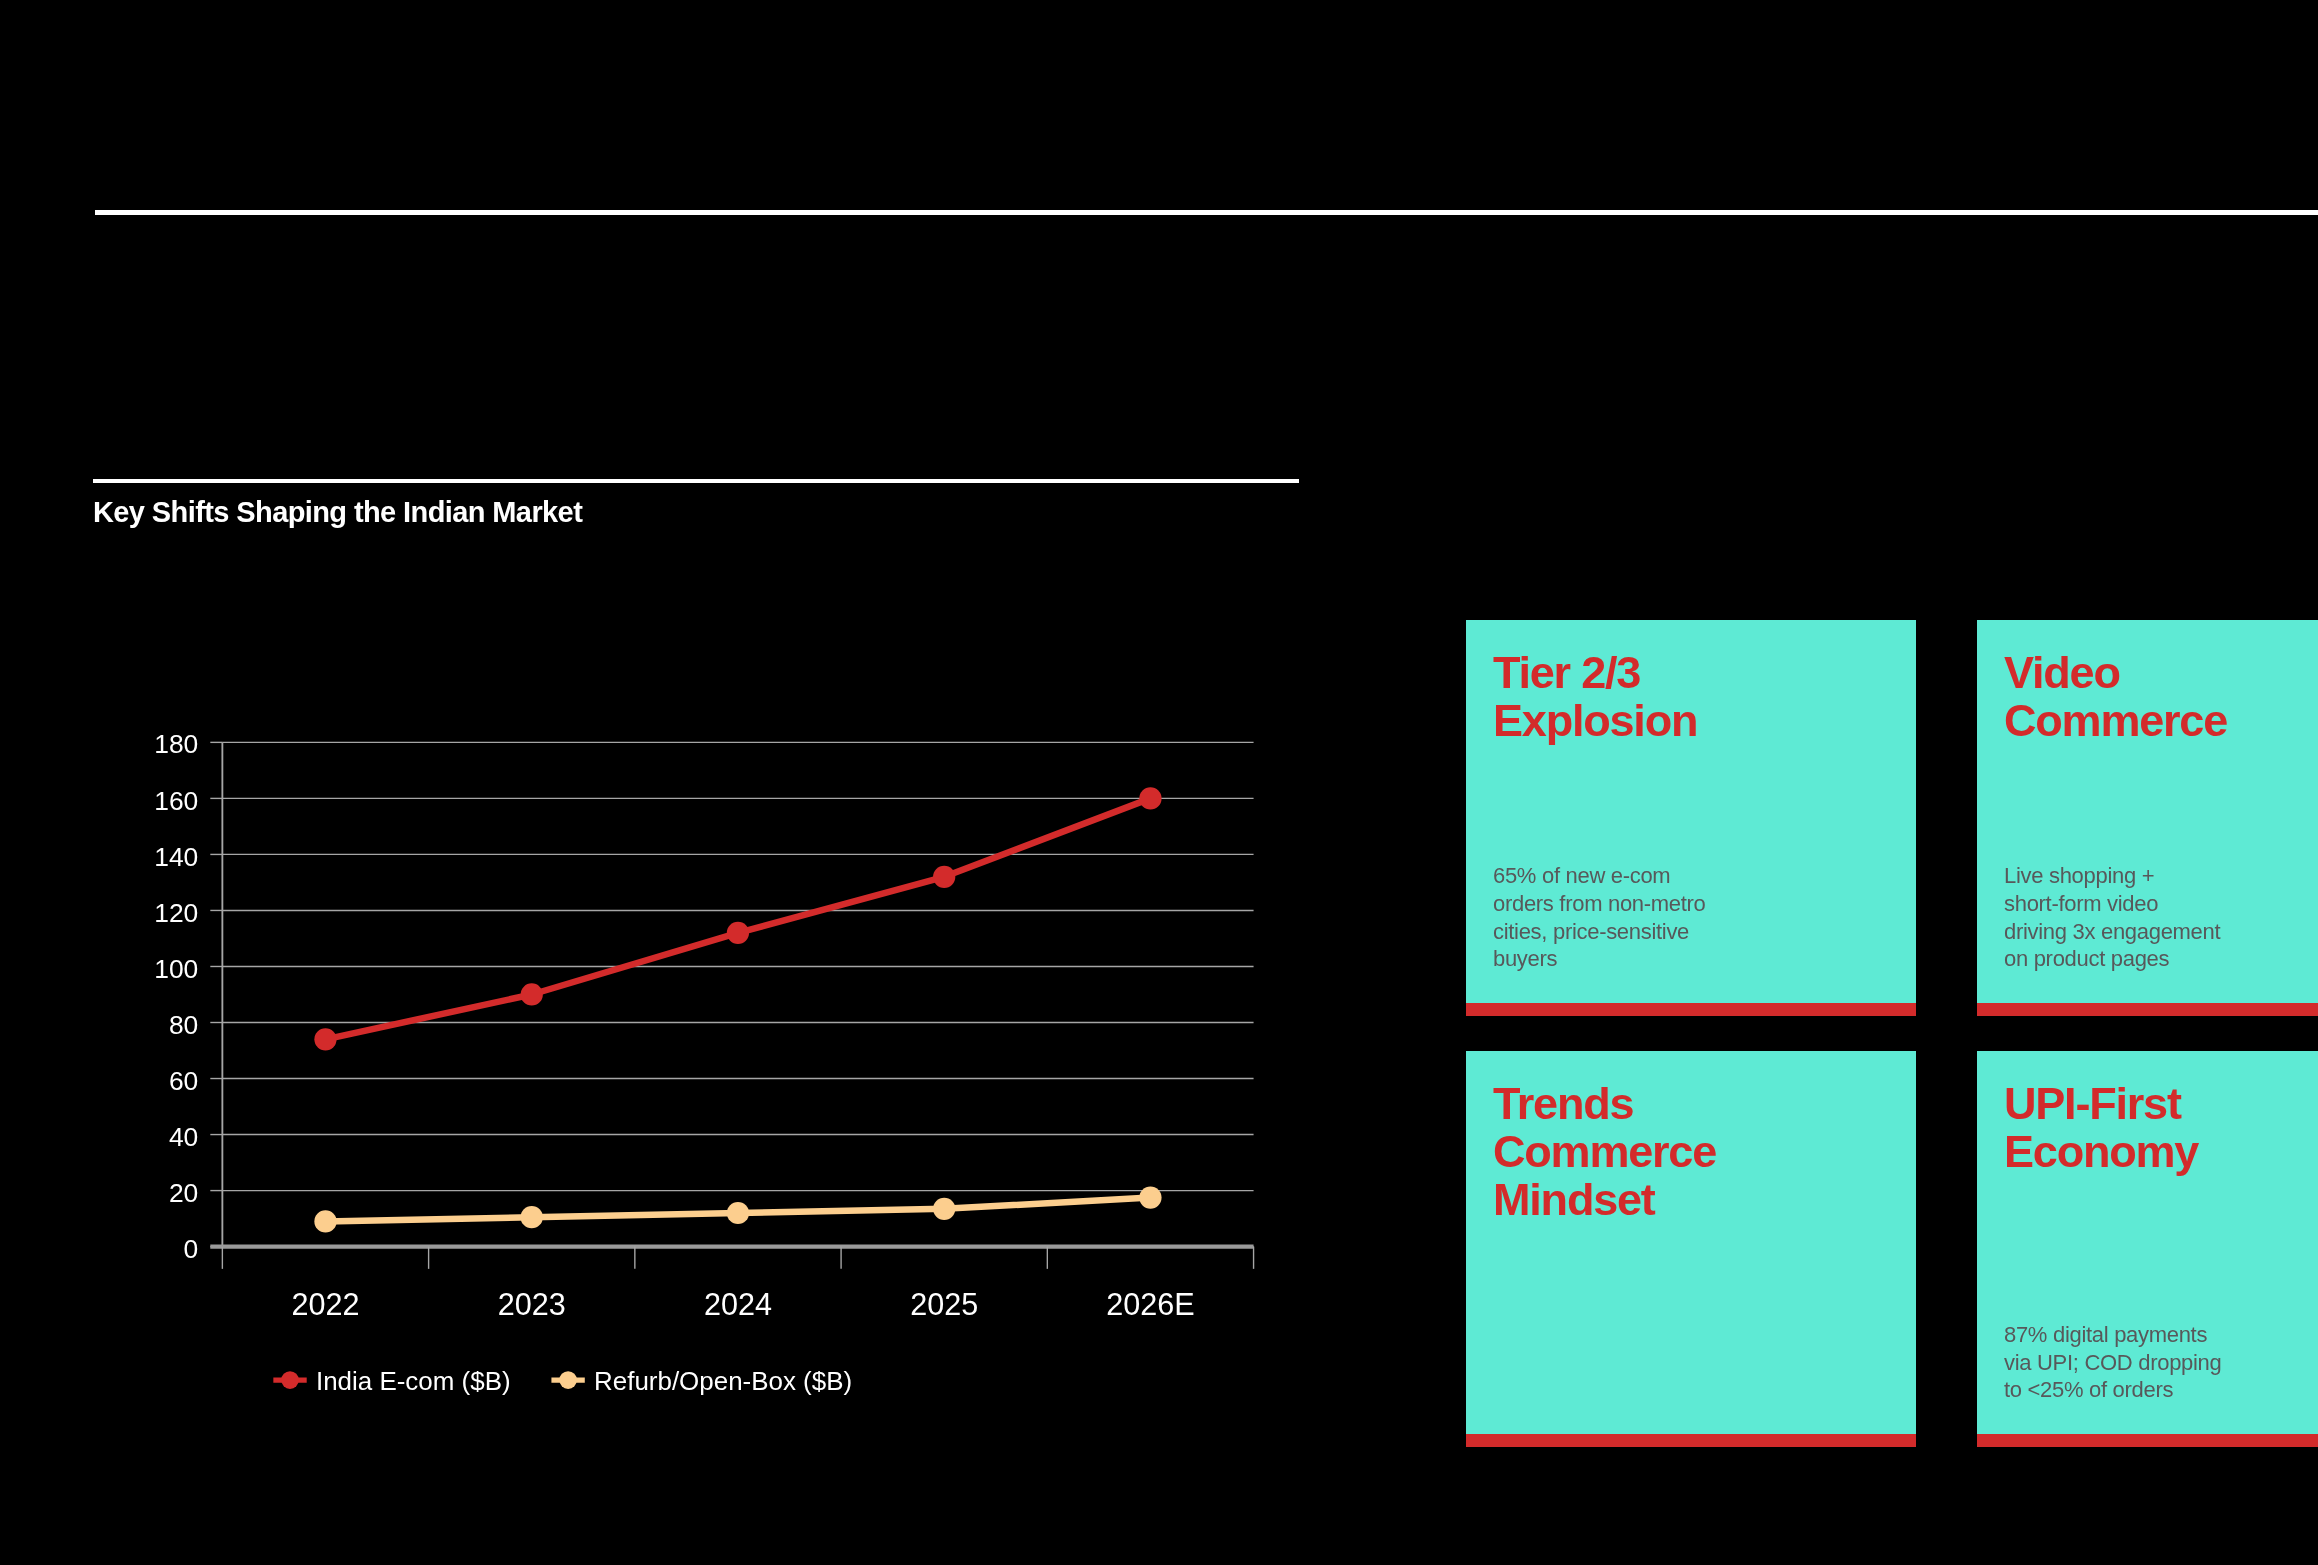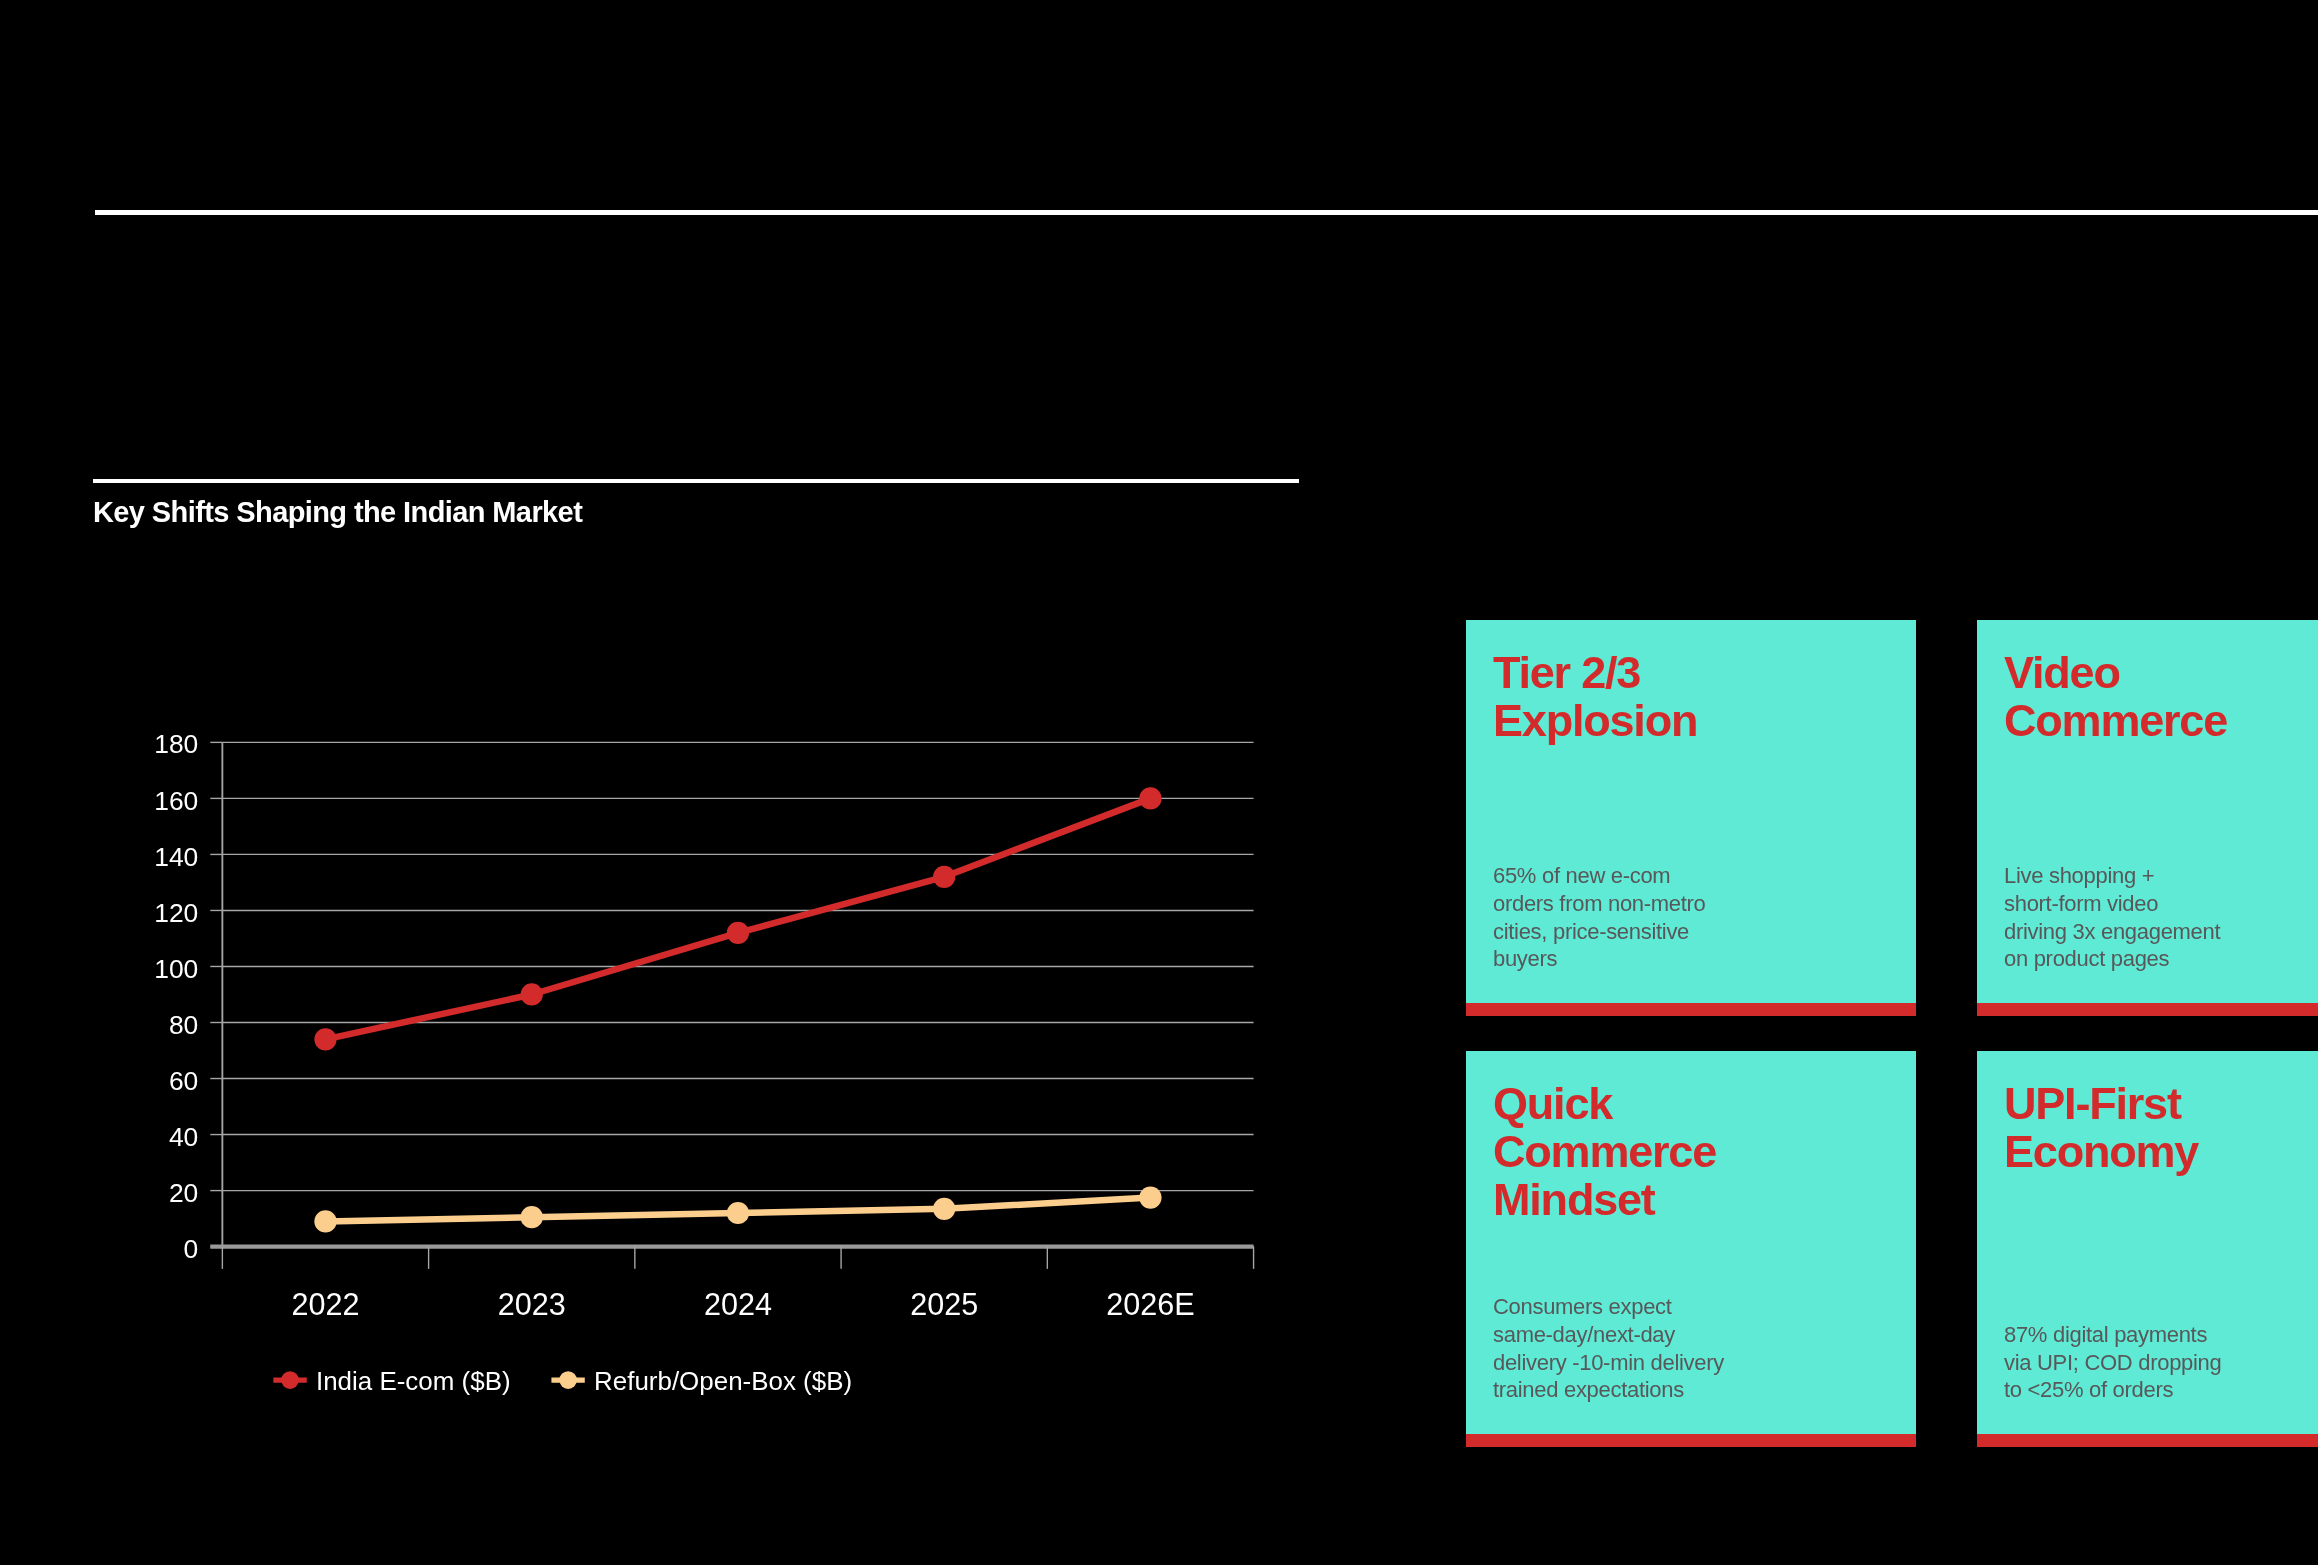--- a/index.html
+++ b/index.html
@@ -163,27 +163,23 @@
     <div class="card-title">Video
 Commerce</div>
     <div class="card-body">Live shopping +
 short-form video
 driving 3x engagement
 on product  pages</div>
     <div class="card-accent-bar"></div>
   </div>
 
   <div class="trend-card">
-    <div class="card-title">Quick
+    <div class="card-title">Trends
 Commerce
 Mindset</div>
-    <div class="card-body">Consumers expect
-same-day/next-day
-delivery -10-min delivery
-trained expectations</div>
     <div class="card-accent-bar"></div>
   </div>
 
   <div class="trend-card">
     <div class="card-title">UPI-First
 Economy</div>
     <div class="card-body">87% digital payments
 via UPI; COD dropping
 to &lt;25% of orders</div>
     <div class="card-accent-bar"></div>

